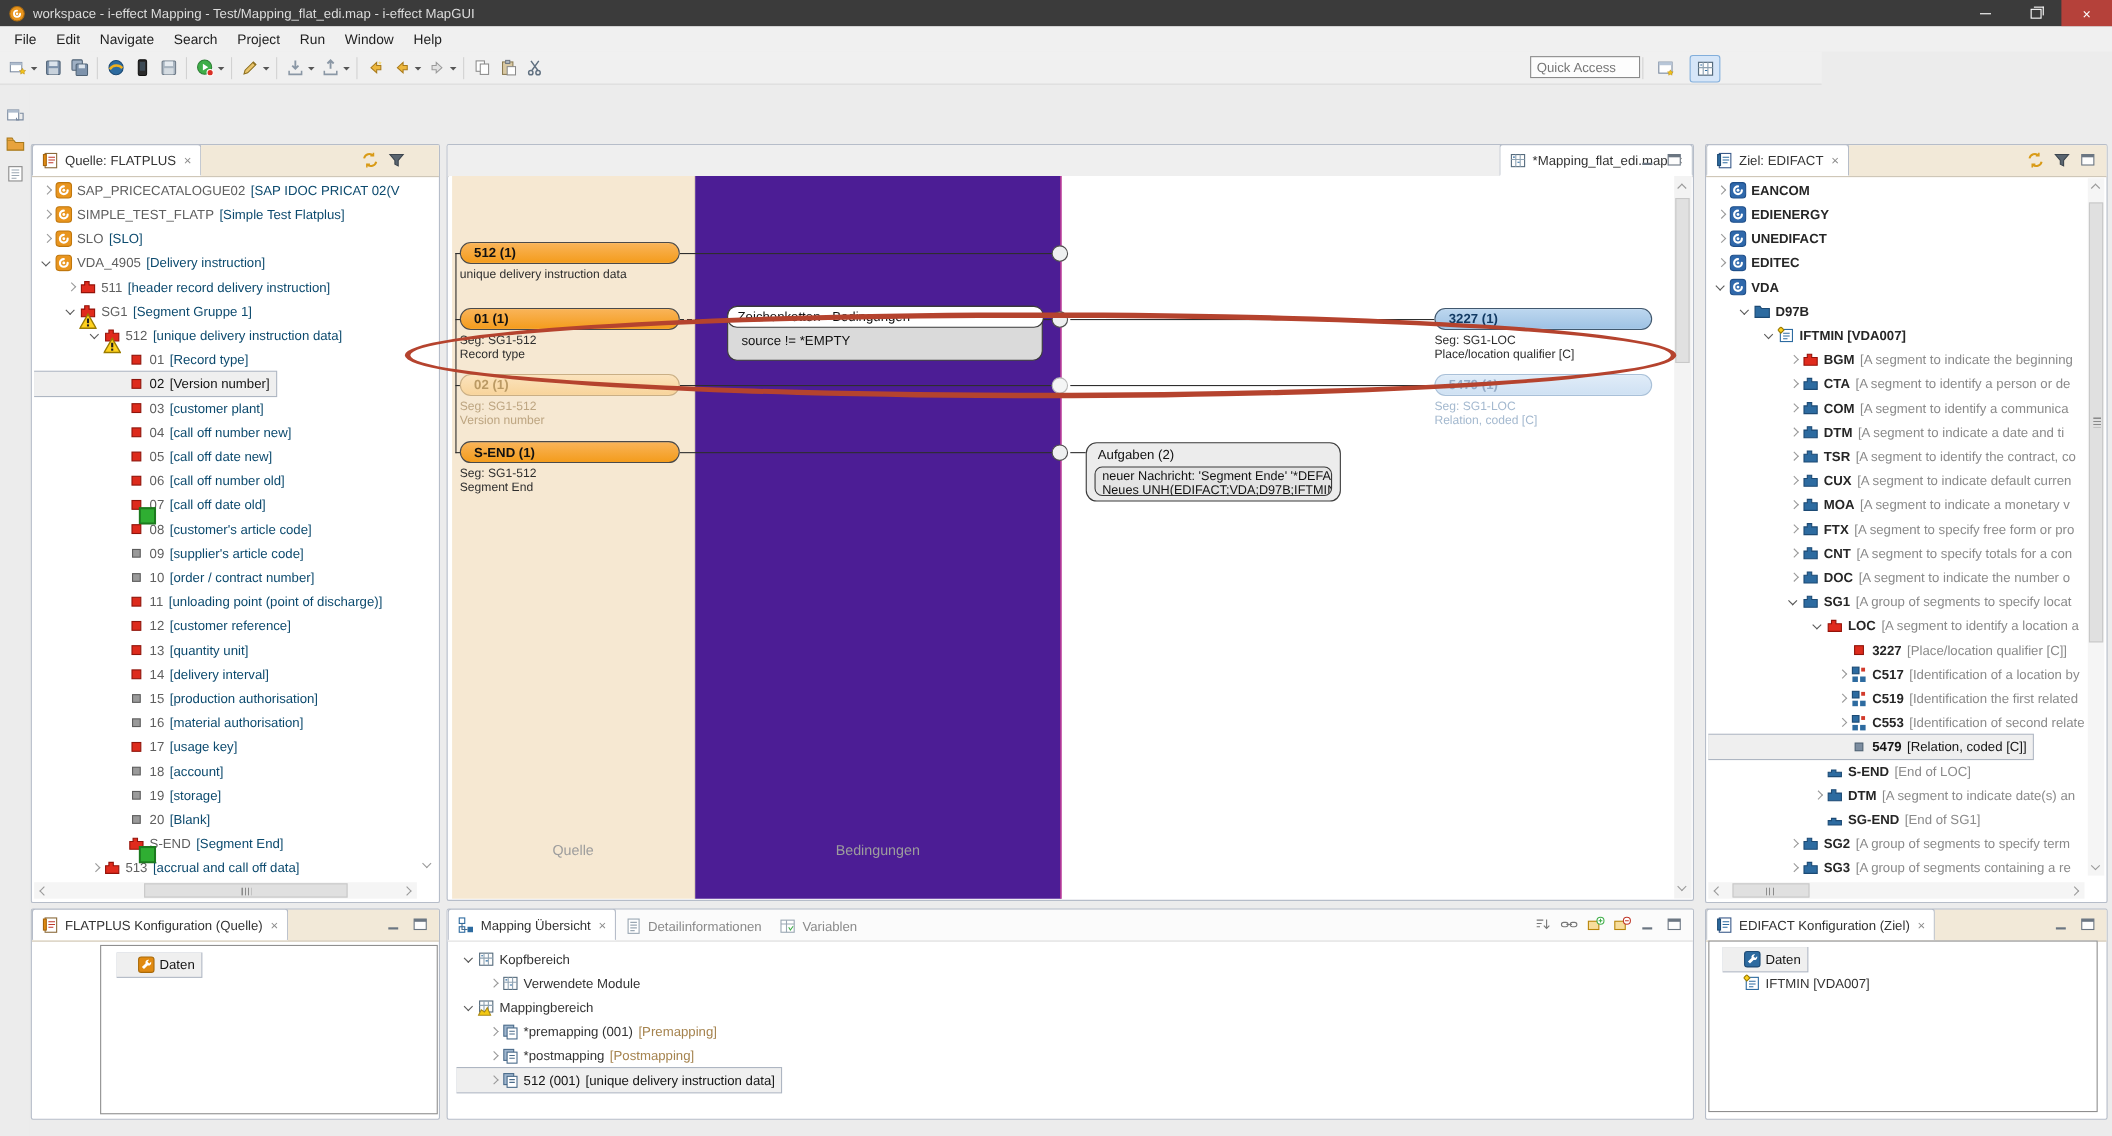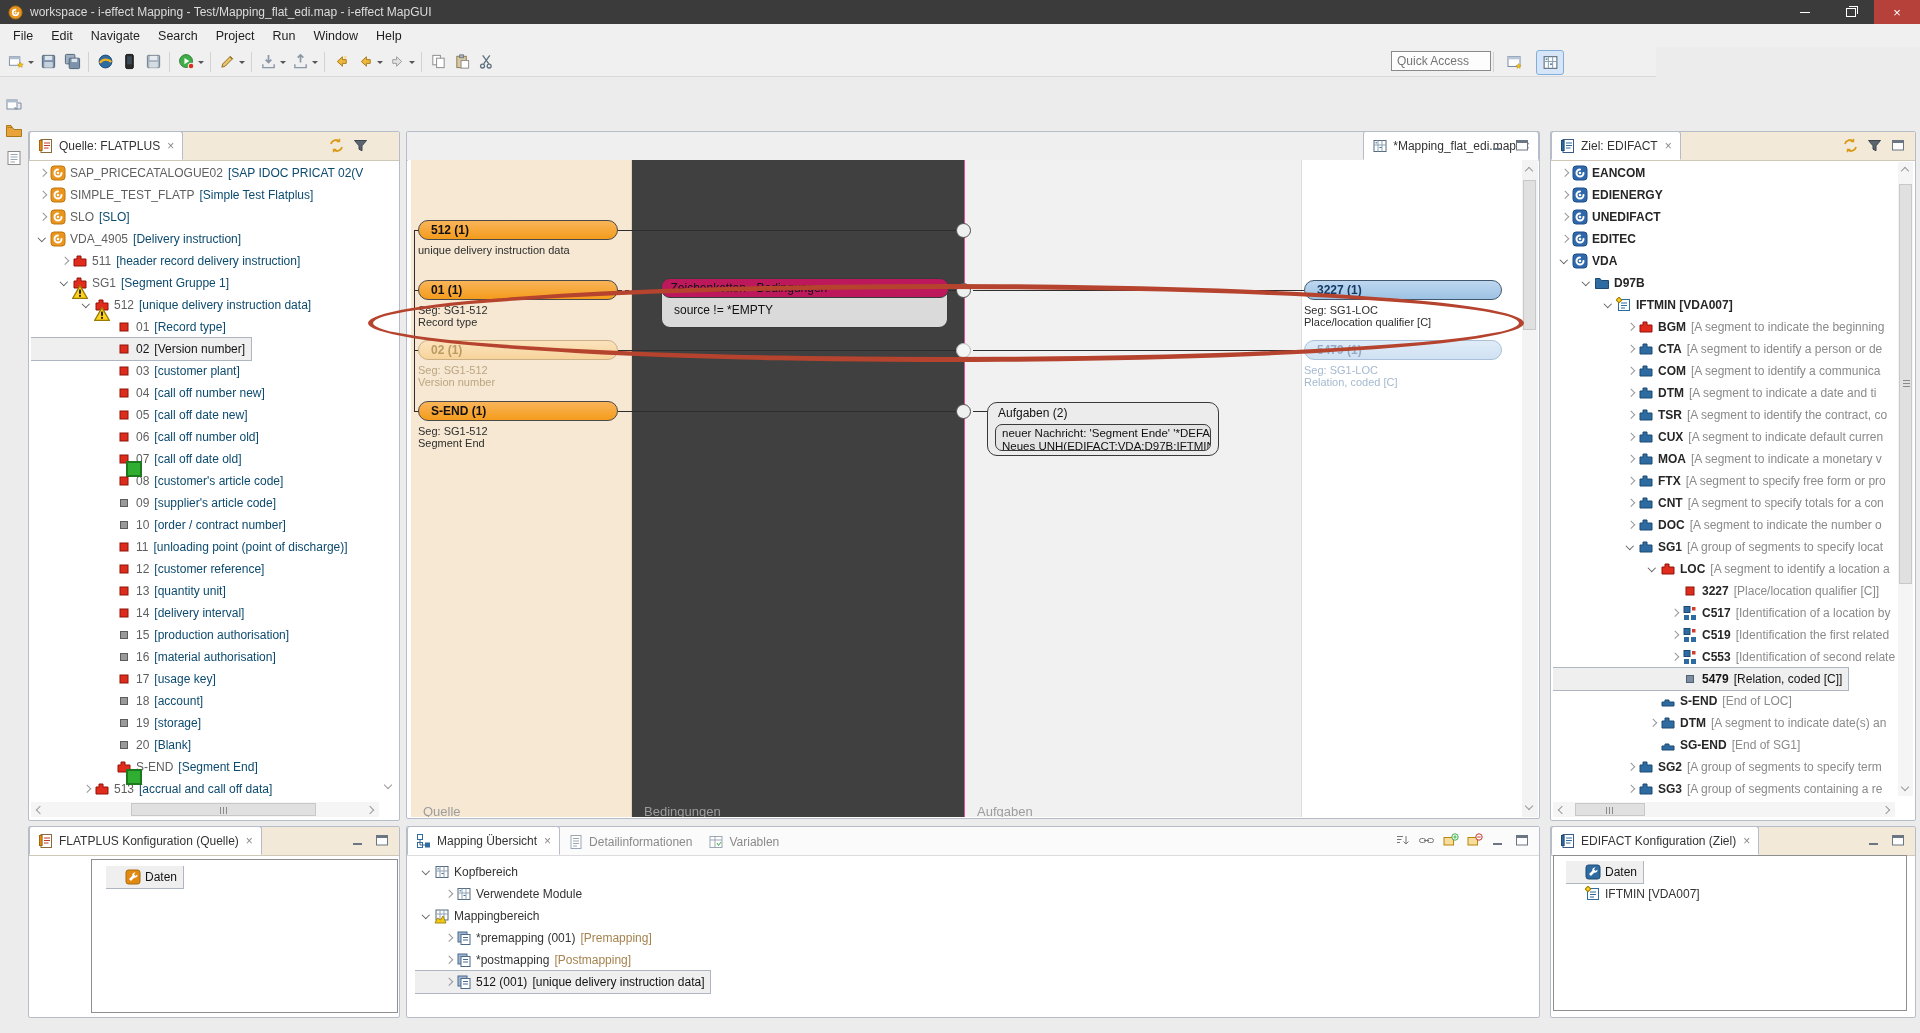--- a/index.html
+++ b/index.html
@@ -76,35 +76,35 @@
   .sb-chev.rt::after{top:5px;left:3px;transform:rotate(-45deg);}
   .sb-h{position:absolute;height:15px;background:#f5f5f5;}
   .sb-thumb-h{position:absolute;top:1px;height:13px;background:#e0e0e0;border:1px solid #c8c8c8;box-sizing:border-box;}
   .grip-h{position:absolute;left:50%;top:3px;width:9px;height:7px;transform:translateX(-50%);background:repeating-linear-gradient(90deg,#8a8a8a 0 1px,transparent 1px 3px);}
   .sb-v{position:absolute;width:15px;background:#f5f5f5;}
   .sb-thumb-v{position:absolute;left:1px;width:13px;background:#e0e0e0;border:1px solid #c8c8c8;box-sizing:border-box;}
   .grip-v{position:absolute;top:50%;left:3px;height:9px;width:7px;transform:translateY(-50%);background:repeating-linear-gradient(#8a8a8a 0 1px,transparent 1px 3px);}
   
   .canvas{position:absolute;left:1px;right:1px;top:28px;bottom:1px;background:#fff;overflow:hidden;}
   .col{position:absolute;top:0;height:658px;}
-  .col-label{position:absolute;top:644px;width:100%;font-size:13px;color:#9d9d9d;padding-left:12px;}
+  .col-label{position:absolute;top:605px;width:100%;text-align:center;font-size:13px;color:#9d9d9d;}
   .pill{position:absolute;height:20px;border:1.5px solid #4a4a4a;border-radius:11px;box-sizing:border-box;font-size:12px;font-weight:700;color:#111;display:flex;align-items:center;padding-left:12px;background:linear-gradient(#f9b459,#f49c1c);}
   .pill.dim{border-color:#caaf85;background:linear-gradient(#fbe3bd,#f8d49b);color:#bb9a64;}
   .pill.blue{background:linear-gradient(#bdd7ef,#9ec2e4);border-color:#41586e;color:#123a63;}
   .pill.blue.dim{background:linear-gradient(#e0ecf8,#cfe1f3);border-color:#a9c0d8;color:#93abc7;}
   .sub{position:absolute;font-size:11px;color:#2e2e2e;white-space:nowrap;}
   .sub.dim{color:#bda581;}
   .sub.bdim{color:#a4b9cf;}
   .hline{position:absolute;height:1px;background:#2e2e2e;}
   .hline.dash{background:repeating-linear-gradient(90deg,#2e2e2e 0 4px,transparent 4px 7px);}
   .vline{position:absolute;width:1px;background:#2e2e2e;}
   .circ{position:absolute;width:15px;height:15px;border-radius:50%;border:1.5px solid #4f4f4f;background:#eef0f0;box-sizing:border-box;}
   .circ.dim{border-color:#b9b9b9;background:#f4f5f5;}
   .condbox{position:absolute;border:1.5px solid #3a3a3a;border-radius:9px;background:#dadada;box-sizing:border-box;}
-  .condhdr{position:absolute;left:-1.5px;top:-1.5px;right:-1.5px;height:20px;border:1.5px solid #3a3a3a;border-radius:9px;background:#be185d;box-sizing:border-box;font-size:12px;color:#111;display:flex;align-items:center;padding-left:9px;}
+  .condhdr{position:absolute;left:-1.5px;top:-1.5px;right:-1.5px;height:20px;border:1.5px solid #3a3a3a;border-radius:9px;background:#ffffff;box-sizing:border-box;font-size:12px;color:#111;display:flex;align-items:center;padding-left:9px;}
   .taskbox{position:absolute;border:1.5px solid #3a3a3a;border-radius:10px;background:#ececec;box-sizing:border-box;}
   .taskhdr{font-size:12px;color:#111;padding:3px 0 0 10px;}
   .taskbody{position:absolute;left:7px;right:7px;top:21px;bottom:4px;border:1.2px solid #3a3a3a;border-radius:7px;background:#e4e4e4;font-size:11.5px;color:#111;padding:2px 6px;box-sizing:border-box;line-height:13px;white-space:nowrap;overflow:hidden;}
   .ellipse{position:absolute;left:368px;top:284px;width:1146px;height:68px;border:5px solid #b5432e;border-radius:50%;z-index:60;}
   
   .innerbox{position:absolute;background:#fff;border:1px solid #8f8f8f;}
 </style>
 </head>
 <body>
 
@@ -670,25 +670,22 @@
             <rect x="2.5" y="3.5" width="11" height="9.5" fill="#fdfdfd" stroke="#6b7682"></rect>
             <rect x="2.5" y="3.5" width="11" height="2.5" fill="#6b7682"></rect>
           </svg>
       </div>
     </div>
     <div class="canvas">
 
       <div class="col" style="left:3px;width:220px;background:#f6e8d2;border-right:1px solid #e2d2ba;">
           <div class="col-label">Quelle</div>
         </div>
-      <div class="col" style="left:224px;width:332px;background:#404040;border-right:1px solid #ec4899;">
+      <div class="col" style="left:224px;width:332px;background:#4c1d95;border-right:1px solid #ec4899;">
           <div class="col-label">Bedingungen</div>
-        </div>
-      <div class="col" style="left:557px;width:336px;background:#f1f1f1;border-right:1px solid #dcdcdc;">
-          <div class="col-label">Aufgaben</div>
         </div>
 
       <div class="vline" style="left:6px;top:70px;height:182px;"></div>
       <div class="hline" style="left:6px;top:70px;width:6px;"></div>
       <div class="hline" style="left:6px;top:130px;width:6px;"></div>
       <div class="hline" style="left:6px;top:190px;width:6px;"></div>
       <div class="hline" style="left:6px;top:251px;width:6px;"></div>
 
       <div class="hline" style="left:210px;top:70px;width:339px;"></div>
       <div class="pill" style="left:10px;top:60px;width:200px;">

